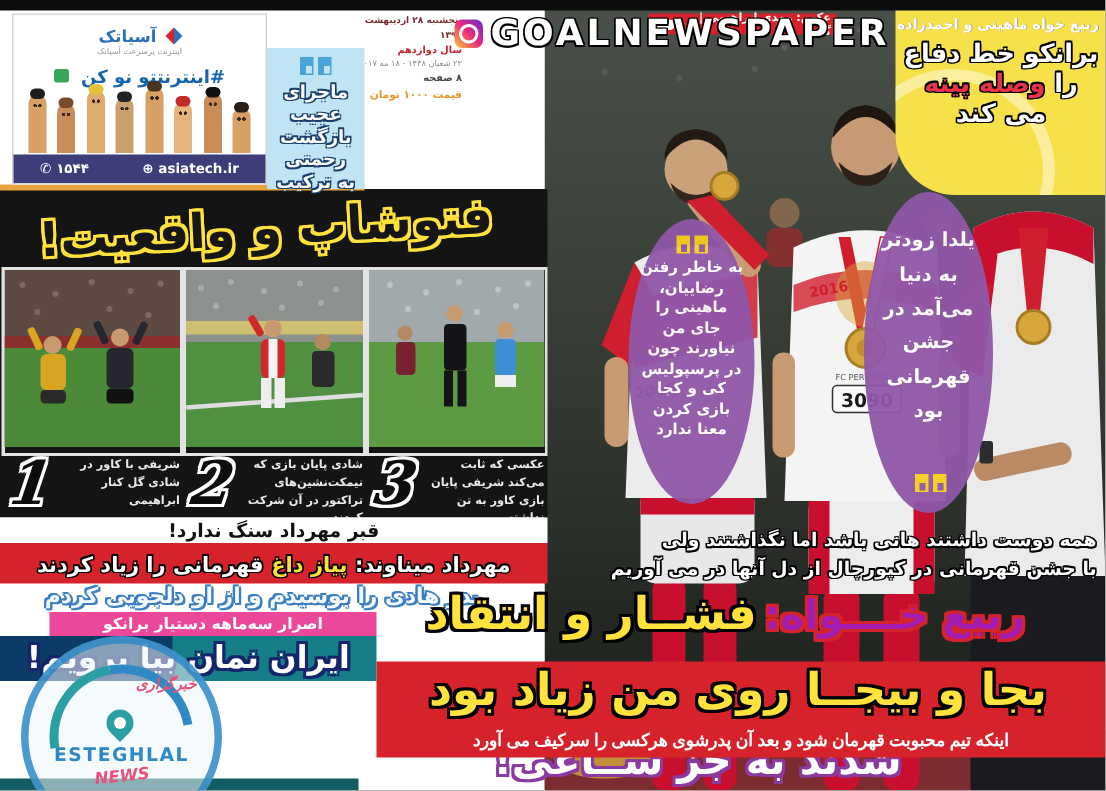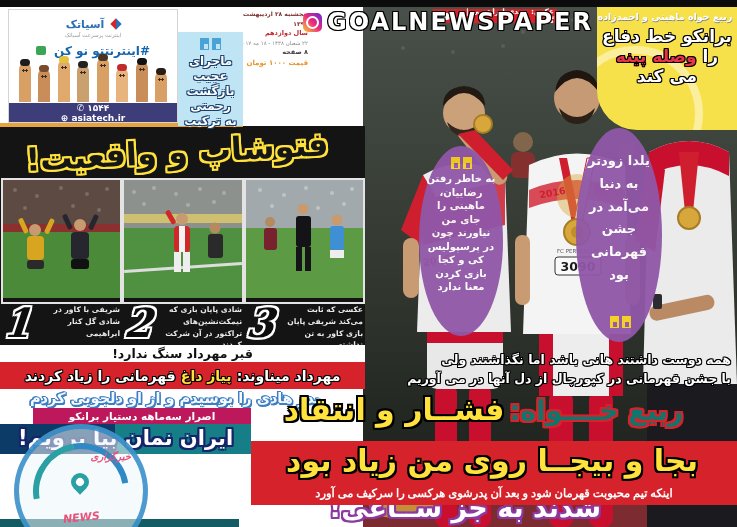--- a/index.html
+++ b/index.html
@@ -10,21 +10,21 @@
   .nw{white-space:nowrap;}
   .ctr{text-align:center;}
   .ltr{direction:ltr;}
   
   .olk1{text-shadow:1px 0 #000,-1px 0 #000,0 1px #000,0 -1px #000,1px 1px #000,-1px -1px #000,1px -1px #000,-1px 1px #000;}
   .olk2{text-shadow:2px 0 #000,-2px 0 #000,0 2px #000,0 -2px #000,2px 2px #000,-2px -2px #000,2px -2px #000,-2px 2px #000,1px 1px #000,-1px -1px #000;}
   .olyellow{color:#161616;text-shadow:2px 0 #ffe23c,-2px 0 #ffe23c,0 2px #ffe23c,0 -2px #ffe23c,2px 2px #ffe23c,-2px -2px #ffe23c,2px -2px #ffe23c,-2px 2px #ffe23c;}
   .olwhite{color:#0d0d0d;text-shadow:2px 0 #fff,-2px 0 #fff,0 2px #fff,0 -2px #fff,2px 2px #fff,-2px -2px #fff,2px -2px #fff,-2px 2px #fff;}
   .olpurple{color:#fff;text-shadow:2px 0 #8b3aa0,-2px 0 #8b3aa0,0 2px #8b3aa0,0 -2px #8b3aa0,2px 2px #8b3aa0,-2px -2px #8b3aa0,2px -2px #8b3aa0,-2px 2px #8b3aa0;}
   .olblue{color:#f4faff;text-shadow:1.5px 0 #3d7ec2,-1.5px 0 #3d7ec2,0 1.5px #3d7ec2,0 -1.5px #3d7ec2,1.5px 1.5px #3d7ec2,-1.5px -1.5px #3d7ec2;}
-  .olred{color:#0f766e;text-shadow:2px 0 #d6232b,-2px 0 #d6232b,0 2px #d6232b,0 -2px #d6232b,2px 2px #d6232b,-2px -2px #d6232b,2px -2px #d6232b,-2px 2px #d6232b;}
+  .olred{color:#a21caf;text-shadow:2px 0 #d6232b,-2px 0 #d6232b,0 2px #d6232b,0 -2px #d6232b,2px 2px #d6232b,-2px -2px #d6232b,2px -2px #d6232b,-2px 2px #d6232b;}
   .olnavy{color:#ffffff;text-shadow:2px 0 #15256b,-2px 0 #15256b,0 2px #15256b,0 -2px #15256b,2px 2px #15256b,-2px -2px #15256b,2px -2px #15256b,-2px 2px #15256b;}
   .qmark{display:inline-block;width:9px;height:12px;background:#4aa3d6;position:relative;margin:0 1.5px;}
   .qmark:after{content:"";position:absolute;right:1.5px;bottom:1.5px;width:4px;height:5px;background:#bfe4f4;}
   .qmark.y{background:#f6cf1f;}
   .qmark.y:after{background:#9057a8;}
   .finger{border-radius:7px 7px 0 0;position:relative;}
   .finger .cap{position:absolute;top:-4px;left:1px;right:1px;height:7px;border-radius:4px;}
   .finger .face{position:absolute;top:5px;left:2px;right:2px;height:8px;
       background:radial-gradient(circle 1.2px at 30% 30%, #3a2a1d 95%, transparent), radial-gradient(circle 1.2px at 70% 30%, #3a2a1d 95%, transparent);}
 </style>
@@ -216,21 +216,21 @@
         </div>
       <div class="finger" style="width:12px;height:33px;background:#c98d5a;">
           <span class="cap" style="background:#7b4a2d;"></span>
           <span class="face"></span>
         </div>
       <div class="finger" style="width:12px;height:39px;background:#d9a066;">
           <span class="cap" style="background:#1d1d1d;"></span>
           <span class="face"></span>
         </div>
     </div>
-    <div class="abs ltr" style="left:0;right:0;bottom:0;height:19px;background:#3d3e79;display:flex;align-items:center;justify-content:space-around;color:#fff;flex-direction:column;">
+    <div class="abs ltr" style="left:0;right:0;bottom:0;height:19px;background:#3d3e79;display:flex;align-items:center;justify-content:space-around;color:#fff;">
       <span style="font-size:9px;font-weight:bold;">
         <span>✆</span> <span>۱۵۴۴</span>
       </span>
       <span style="font-size:9px;font-weight:bold;">
         <span>⊕</span> <span>asiatech.ir</span>
       </span>
     </div>
   </div>
 
   <div class="abs" style="left:178px;top:32px;width:65px;height:94px;background:#bfe4f4;z-index:7;">
@@ -344,38 +344,39 @@
   <div class="abs ctr b900 nw" style="left:0;top:345px;width:365px;height:17px;background:#fff;font-size:12.5px;color:#101010;line-height:17px;z-index:3;">قبر مهرداد سنگ ندارد!</div>
 
   <div class="abs ctr nw" style="left:0;top:362px;width:365px;height:27px;background:#d6232b;line-height:27px;z-index:3;overflow:hidden;">
     <span class="b900 olk1" style="font-size:14px;color:#fff;letter-spacing:-0.3px;">مهرداد میناوند:</span>
     <span class="b900 olk1" style="font-size:14px;color:#ffe23c;letter-spacing:-0.3px;">پیاز داغ</span>
     <span class="b900 olk1" style="font-size:14px;color:#fff;letter-spacing:-0.3px;">قهرمانی را زیاد کردند</span>
   </div>
 
   <div class="abs ctr b900 olblue nw" style="left:10px;top:390px;width:330px;font-size:14.5px;z-index:3;">پدر هادی را بوسیدم و از او دلجویی کردم</div>
 
-  <div class="abs ctr b900 nw" style="left:33px;top:408px;width:218px;height:16px;background:#be185d;color:#fff;font-size:10.5px;line-height:16px;z-index:3;">اصرار سه‌ماهه دستیار برانکو</div>
+  <div class="abs ctr b900 nw" style="left:33px;top:408px;width:218px;height:16px;background:#ec4899;color:#fff;font-size:10.5px;line-height:16px;z-index:3;">اصرار سه‌ماهه دستیار برانکو</div>
 
   <div class="abs" style="left:0;top:424px;width:251px;height:30px;background:#157e86;z-index:3;">
     <div class="abs" style="left:0;top:0;width:115px;height:30px;background:#0d3b67;"></div>
     <div class="abs ctr b900 olnavy nw" style="left:0;right:0;top:2px;font-size:21px;">ایران نمان بیا برویم!</div>
   </div>
 
   <div class="abs b900 nw" style="right:34px;top:454px;font-size:10.5px;color:#d6232b;z-index:3;">تغییرات اساسی …</div>
   <div class="abs b900 olpurple nw" style="right:16px;top:464px;font-size:27px;z-index:3;">ورزشی‌ها راهی شورا</div>
   <div class="abs b900 olpurple nw" style="right:136px;top:492px;font-size:27px;z-index:3;">شدند به جز ســاعی!</div>
 
   <div class="abs" style="left:0;top:519px;width:239px;height:8px;background:#135c63;z-index:4;"></div>
 
   <div class="abs" style="left:14px;top:424px;width:134px;height:134px;border:5px solid rgba(47,137,197,0.85);border-radius:50%;background:rgba(236,246,252,0.55);box-sizing:border-box;z-index:7;">
     <div class="abs" style="left:14px;top:14px;width:84px;height:84px;border:6px solid transparent;border-left-color:#2aa0a5;border-top-color:#2f89c5;border-radius:50%;transform:rotate(35deg);"></div>
     <div class="abs" style="left:52px;top:44px;width:18px;height:18px;background:#2aa0a5;border-radius:50% 50% 50% 0;transform:rotate(-45deg);">
       <span style="position:absolute;left:5px;top:5px;width:8px;height:8px;background:#fff;border-radius:50%;"></span>
     </div>
     <div class="abs b900" style="right:12px;top:22px;font-size:10px;color:#e8527a;font-style:italic;">خبرگزاری</div>
+    <div class="abs b900 ltr ctr" style="left:0;right:0;top:66px;font-size:12.5px;letter-spacing:1px;color:#2f89c5;">ESTEGHLAL</div>
     <div class="abs b900 ltr" style="left:44px;top:82px;font-size:11px;color:#e8527a;font-style:italic;transform:rotate(-6deg);">NEWS</div>
   </div>
 
 
   <div class="abs" style="left:0;top:0;width:737px;height:7px;background:#0c0c0c;z-index:9;"></div>
 
 </div>
 
 </body></html>

